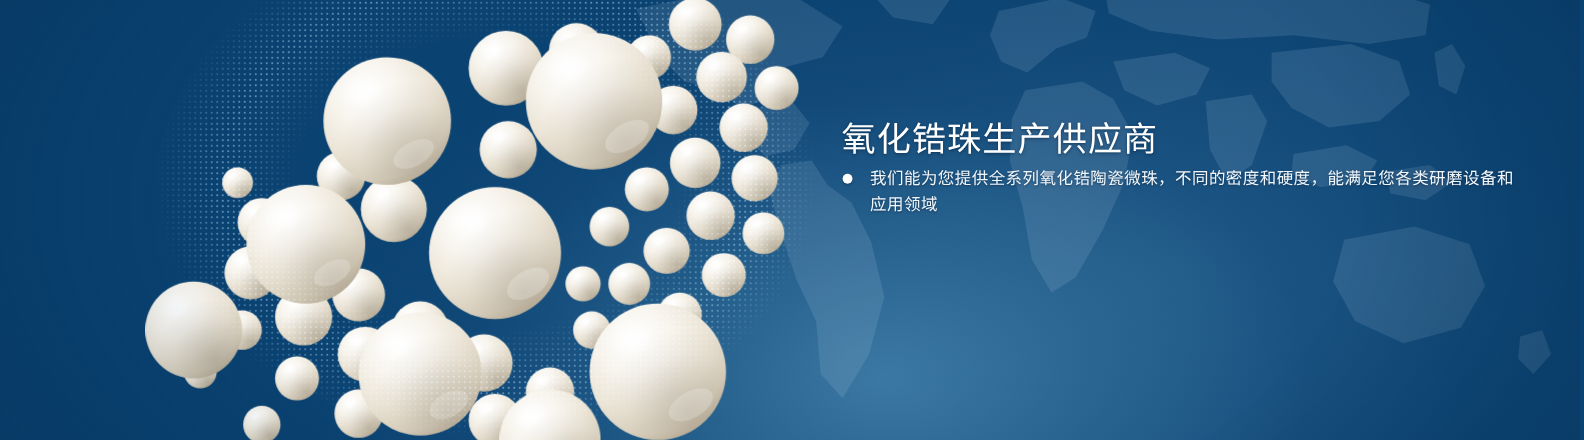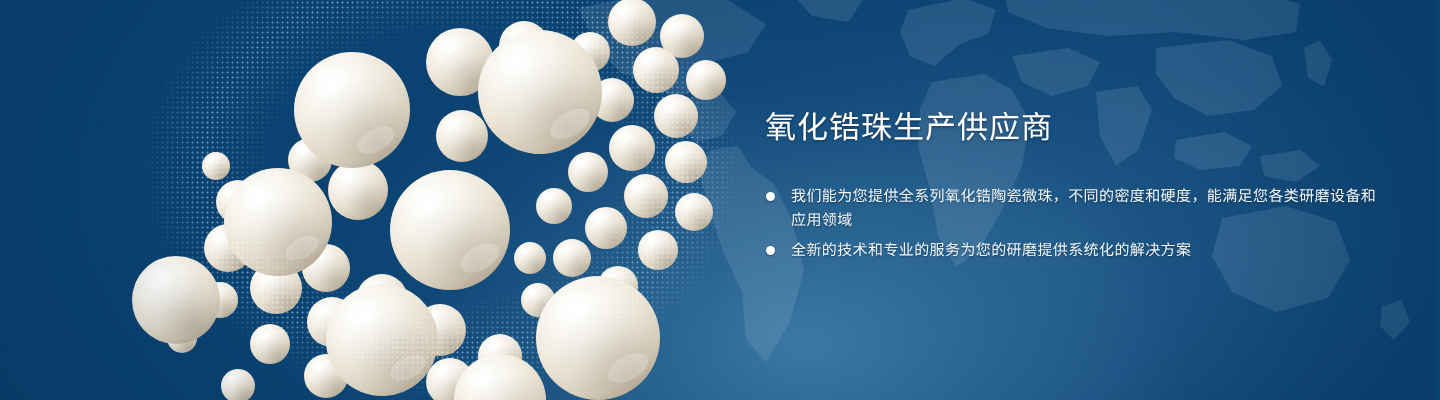--- a/index.html
+++ b/index.html
@@ -105,21 +105,21 @@
     font-size: 31px;
     line-height: 38px;
     font-weight: 400;
     color: #ffffff;
     letter-spacing: 1px;
     text-shadow: 0 1px 3px rgba(0,25,50,0.55);
     white-space: nowrap;
   }
   .bullets {
     list-style: none;
-    margin: 38px 0 0 1px;
+    margin: 4px 0 0 1px;
     padding: 0;
   }
   .bullet {
     position: relative;
     padding-left: 25px;
     margin-bottom: 6px;
     font-size: 15px;
     line-height: 24px;
     color: #f2f7fb;
     letter-spacing: 0.4px;
@@ -393,20 +393,16 @@
   <div class="bg-vignette"></div>
 
   <div class="copy">
     <h1 class="headline">氧化锆珠生产供应商</h1>
 
     <ul class="bullets">
       <li class="bullet">
         <span class="bullet-dot"></span>
         <span class="bullet-text">我们能为您提供全系列氧化锆陶瓷微珠，不同的密度和硬度，能满足您各类研磨设备和应用领域</span>
       </li>
-      <li class="bullet">
-        <span class="bullet-dot"></span>
-        <span class="bullet-text">全新的技术和专业的服务为您的研磨提供系统化的解决方案</span>
-      </li>
     </ul>
   </div>
 
 </div>
 
 </body></html>

